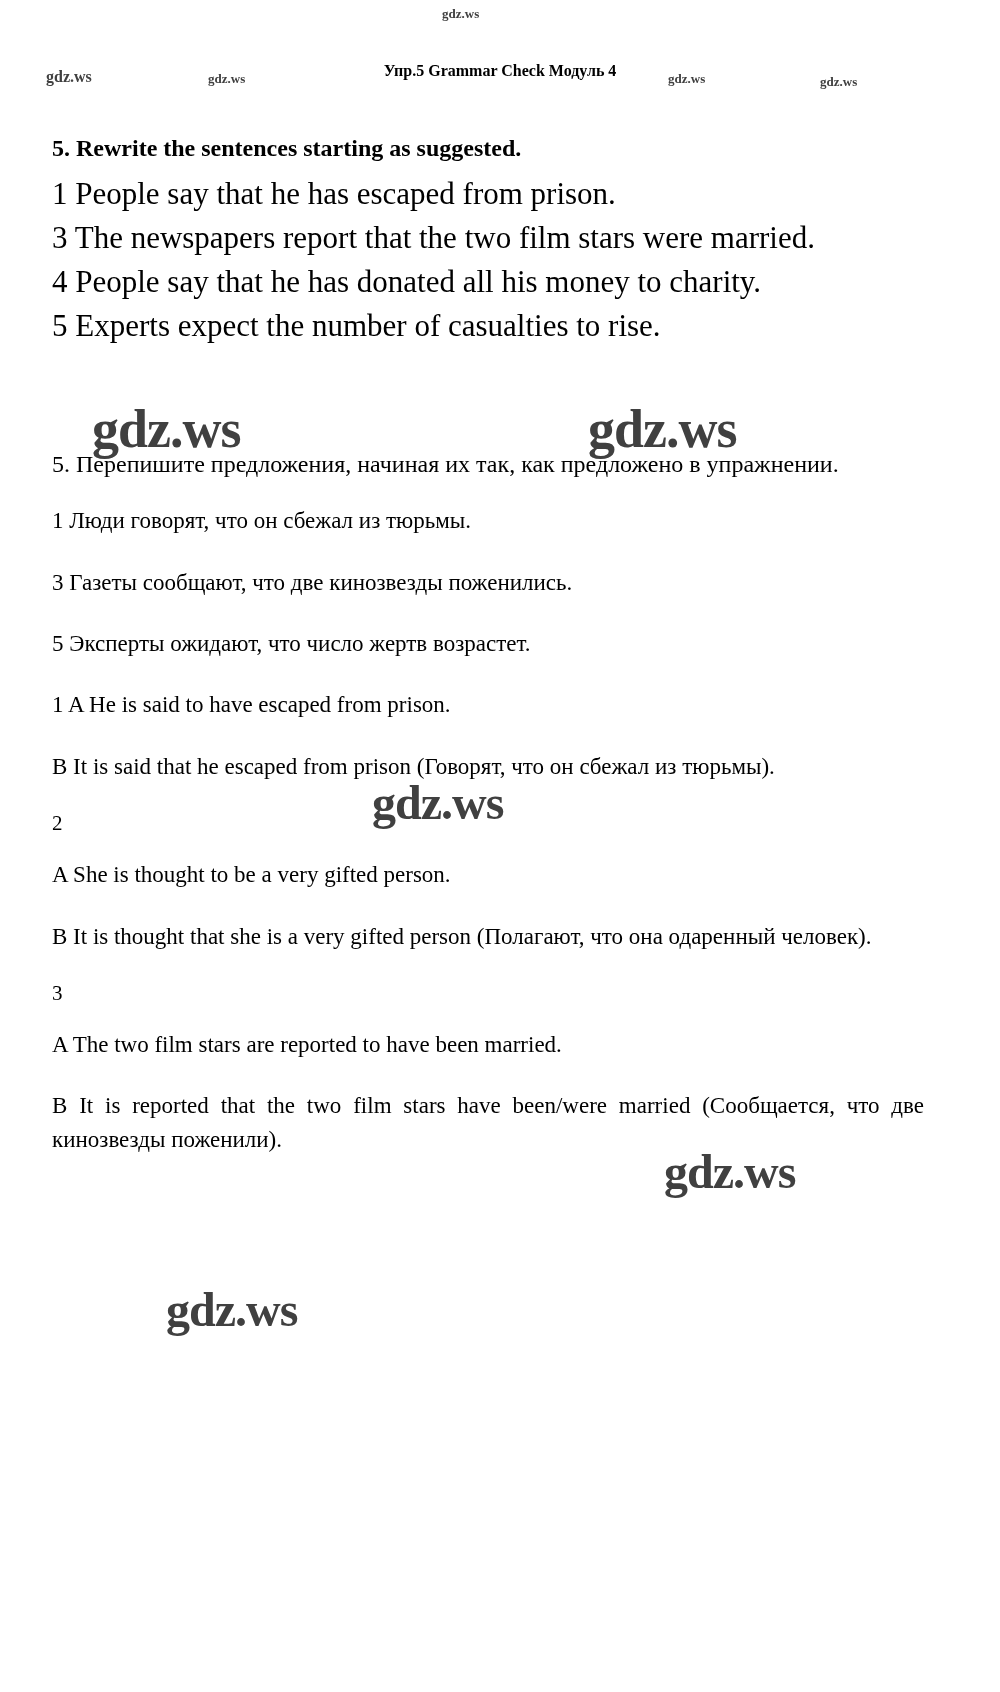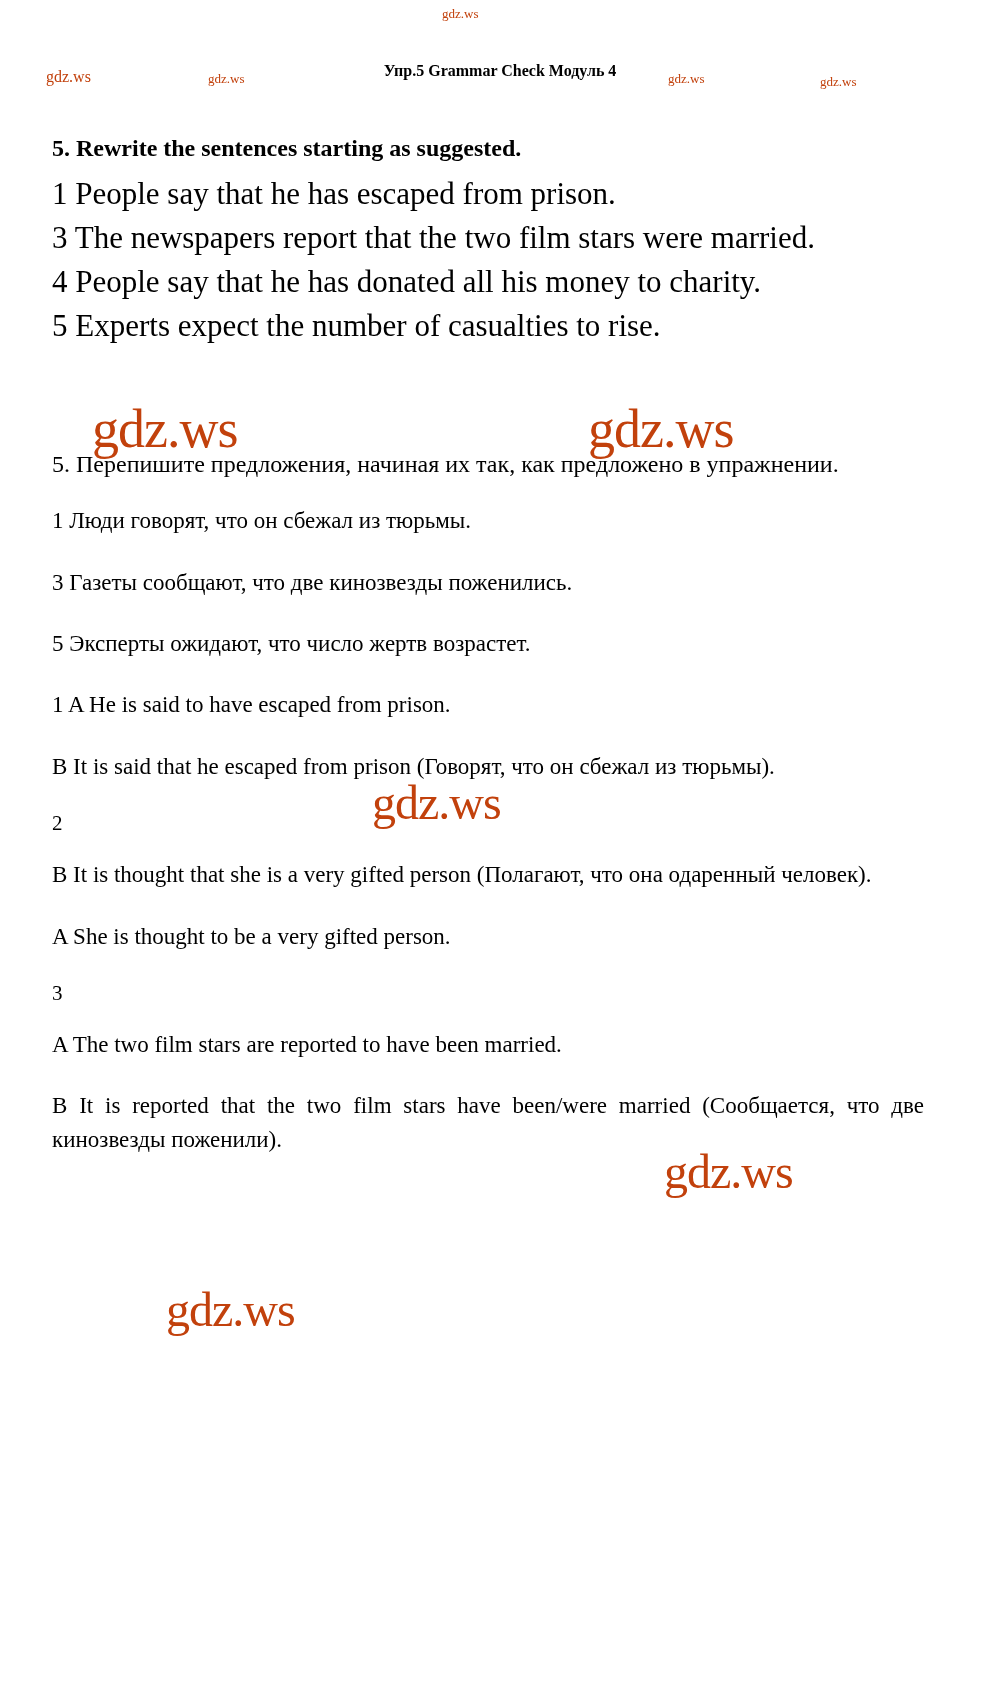--- a/index.html
+++ b/index.html
@@ -19,22 +19,22 @@
     position: relative;
     width: 1000px;
     height: 1692px;
     box-sizing: border-box;
     padding: 0 46px;
   }
   
   .wm {
     position: absolute;
     font-family: "Liberation Serif", serif;
-    font-weight: normal;
-    color: #c2410c;
+    font-weight: bold;
+    color: #404040;
     white-space: nowrap;
     pointer-events: none;
   }
   .wm-tiny { font-size: 13px; }
   .wm-small { font-size: 16px; }
   .wm-big { font-size: 54px; letter-spacing: -1px; }
   .wm-mid { font-size: 48px; letter-spacing: -1px; }
 
   
   .doc-header {
@@ -126,21 +126,21 @@
     <div class="spacer-12"></div>
 
     <p class="para">1 Люди говорят, что он сбежал из тюрьмы.</p>
     <p class="para">3 Газеты сообщают, что две кинозвезды поженились.</p>
     <p class="para">5 Эксперты ожидают, что число жертв возрастет.</p>
 
     <p class="para">1 A He is said to have escaped from prison.</p>
     <p class="para just-full">B It is said that he escaped from prison (Говорят, что он сбежал из тюрьмы).</p>
 
     <p class="num-alone">2</p>
+    <p class="para">A She is thought to be a very gifted person.</p>
     <p class="para just-full">B It is thought that she is a very gifted person (Полагают, что она одаренный человек).</p>
-    <p class="para">A She is thought to be a very gifted person.</p>
 
     <p class="num-alone">3</p>
     <p class="para">A The two film stars are reported to have been married.</p>
     <p class="para just-full">B It is reported that the two film stars have been/were married (Сообщается, что две кинозвезды поженили).</p>
 
   </div>
 </div>
 
 </body></html>

